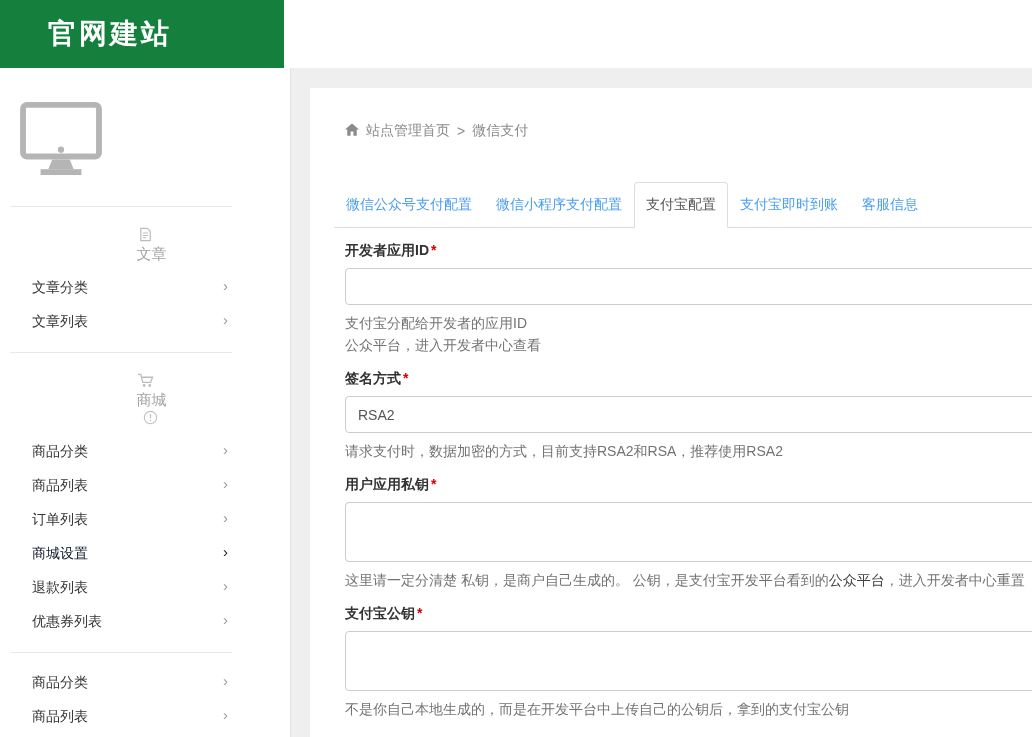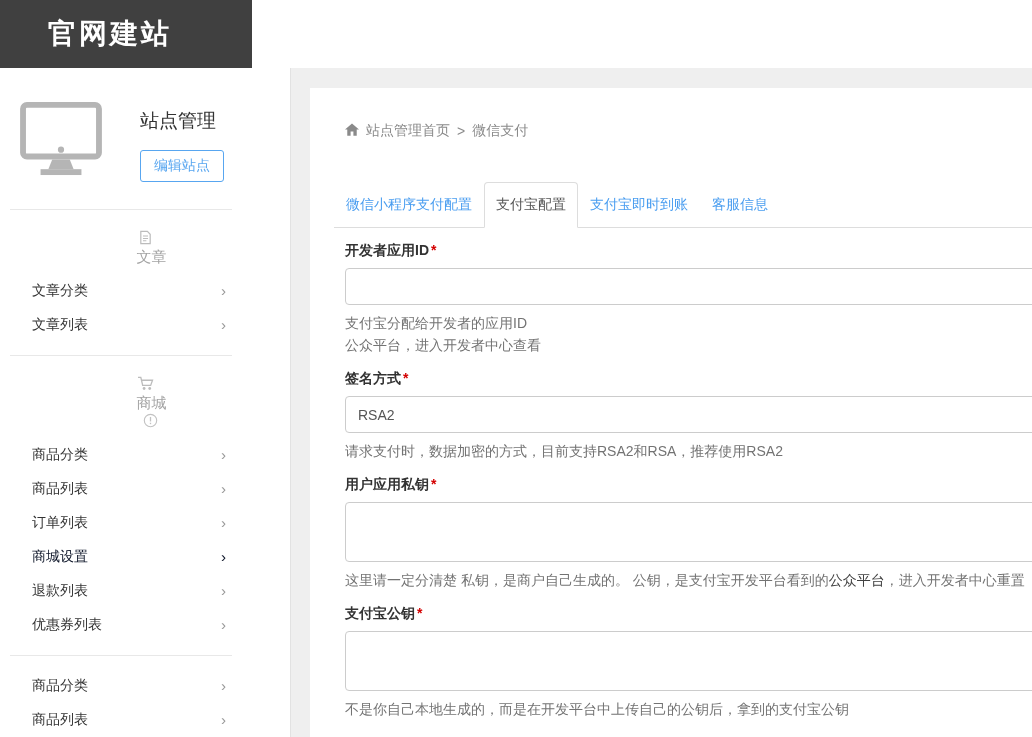--- a/index.html
+++ b/index.html
@@ -4,21 +4,21 @@
 <style>
   * { margin:0; padding:0; box-sizing:border-box; }
   html,body { width:1032px; height:737px; overflow:hidden; }
   body {
     font-family:"Liberation Sans","DejaVu Sans",sans-serif;
     font-size:14px; color:#333; background:#fff;
   }
   
   .topbar { height:68px; background:#fff; }
   .logo-block {
-    width:252px; height:68px; background:#404040;
+    width:284px; height:68px; background:#15803d;
     display:flex; align-items:center; padding-left:48px;
     color:#fff; font-size:28px; font-weight:bold; letter-spacing:3px;
   }
   
   .sidebar {
     position:absolute; top:68px; left:0; bottom:0; width:291px;
     background:#fff; border-right:1px solid #e2e2e2;
   }
   .site-block { display:flex; padding:34px 20px 14px 20px; }
   .site-info { margin-left:38px; padding-top:6px; }
@@ -30,24 +30,23 @@
   }
   .divider { height:1px; background:#e8e8e8; margin:13px 58px 13px 10px; }
   .sec-header {
     display:flex; align-items:center; padding:7px 10px; color:#a3a3a3;
     font-size:15px;
     flex-direction:column;
   }
   .sec-header .sec-label { margin-left:13px; }
   .sec-header .badge-icon { margin-left:10px; }
   .menu-item {
-    display:flex; justify-content:space-between; align-items:flex-end;
+    display:flex; justify-content:space-between; align-items:flex-start;
     margin:0 62px 0 32px; padding:8px 0; font-size:14px; color:#333;
     cursor:pointer;
-    font-family:Liberation Mono, monospace;
   }
   .menu-item .chev { color:#9a9a9a; font-size:15px; line-height:14px; }
   .menu-item.active, .menu-item.active .chev { color:#0f172a; }
   
   .main {
     position:absolute; top:68px; left:291px; right:0; bottom:0;
     background:#efefef; overflow:hidden;
   }
   .card {
     margin:20px 0 0 19px; background:#fff; width:1380px; min-height:700px;
@@ -94,24 +93,20 @@
 
   <div class="site-block">
     <span>
       <svg viewBox="0 0 84 76" width="82" height="74">
         <rect x="3" y="3" width="78" height="53" rx="4" fill="#ffffff" stroke="#b5b5b5" stroke-width="6"></rect>
         <circle cx="42" cy="49" r="3.2" fill="#b5b5b5"></circle>
         <path d="M33 59 h18 l4 10 h-26 z" fill="#b5b5b5"></path>
         <rect x="21" y="69" width="42" height="6" fill="#b5b5b5"></rect>
       </svg>
     </span>
-    <div class="site-info">
-      <div class="site-title">站点管理</div>
-      <button class="edit-btn">编辑站点</button>
-    </div>
   </div>
 
   <div class="divider"></div>
 
   <div class="sec-header">
     <span>
       <svg viewBox="0 0 16 16" width="15" height="15">
           <path d="M3 1.5h7l3 3v10H3z" fill="none" stroke="#bcbcbc" stroke-width="1.3"></path>
           <path d="M5.3 6.5h5.4M5.3 9h5.4M5.3 11.5h3.6" stroke="#bcbcbc" stroke-width="1.1"></path>
         </svg>
@@ -194,20 +189,21 @@
         <svg viewBox="0 0 16 14" width="14" height="13">
             <path d="M8 0 L16 7 H13.4 V14 H9.6 V9.4 H6.4 V14 H2.6 V7 H0 Z" fill="#8a8a8a"></path>
           </svg>
       </span>
       <span class="crumb">站点管理首页</span>
       <span class="sep">&gt;</span>
       <span class="crumb">微信支付</span>
     </div>
 
     <div class="tabs">
+      <button class="tab">微信公众号支付配置</button>
       <button class="tab">微信小程序支付配置</button>
       <button class="tab active">支付宝配置</button>
       <button class="tab">支付宝即时到账</button>
       <button class="tab">客服信息</button>
     </div>
 
     <div class="form">
 
       <div class="group">
         <span class="field-label"><span>开发者应用ID</span><span class="req">*</span></span>

